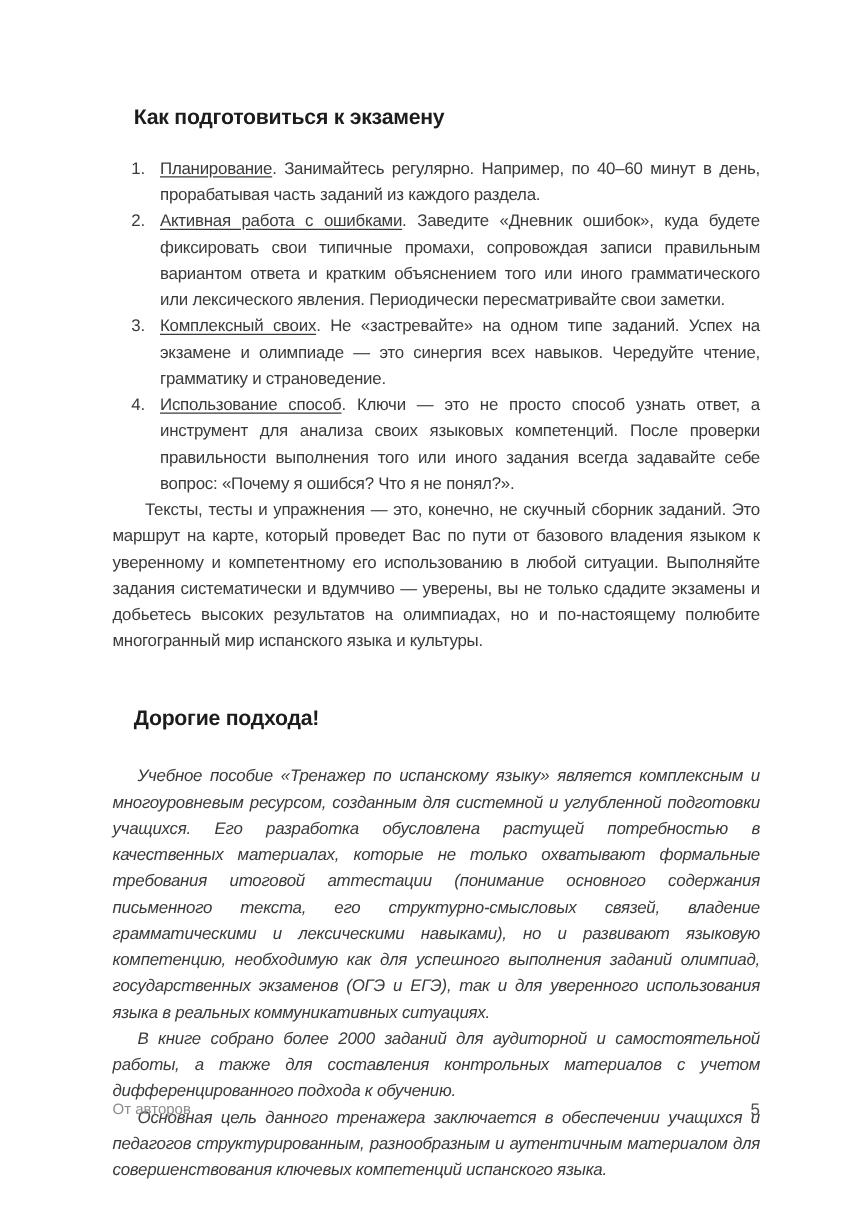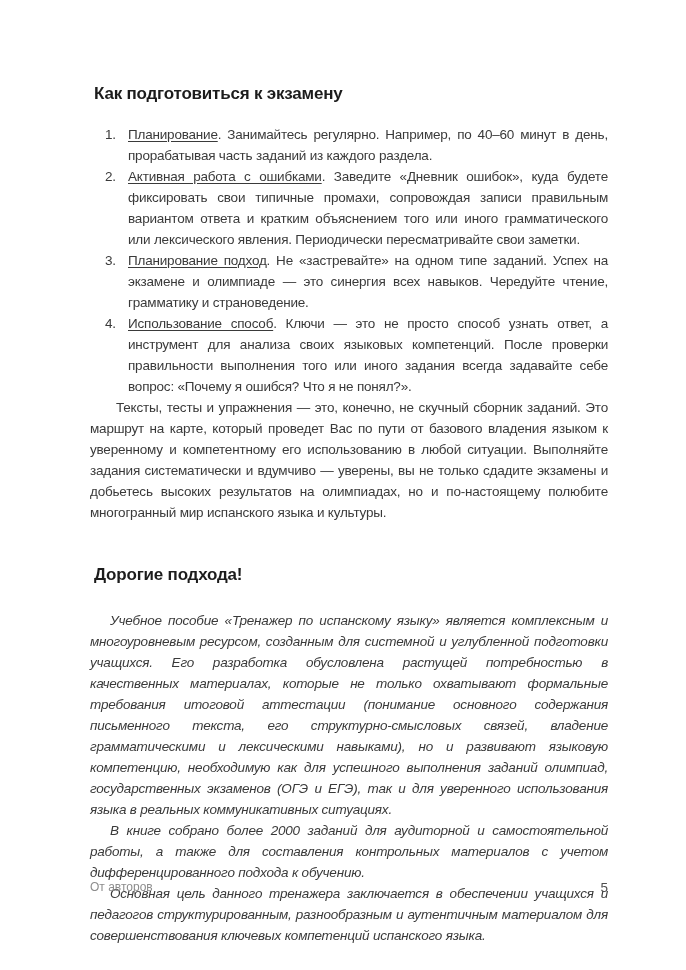--- a/index.html
+++ b/index.html
@@ -18,21 +18,21 @@
     font-size: 13.5px;
     line-height: 21px;
     letter-spacing: -0.2px;
   }
   .section-heading {
     font-size: 17px;
     line-height: 20px;
     font-weight: bold;
     color: #1c1c1c;
     letter-spacing: -0.2px;
-    margin: 4px;
+    margin: 17px;
   }
   .heading-1 { margin-top: 84px; }
   .heading-2 { margin-top: 42px; }
   .numbered-list {
     margin: 20px 0 0 0;
     padding: 0;
     list-style: none;
   }
   .list-item {
     position: relative;
@@ -82,21 +82,21 @@
 </head>
 <body>
 
 <div class="content">
 
   <h2 class="section-heading heading-1">Как подготовиться к экзамену</h2>
 
   <ol class="numbered-list">
       <li class="list-item"><span class="list-num">1.</span><span class="list-lead">Планирование</span><span>. Занимайтесь регулярно. Например, по 40–60 минут в день, прорабатывая часть заданий из каждого раздела.</span></li>
       <li class="list-item"><span class="list-num">2.</span><span class="list-lead">Активная работа с ошибками</span><span>. Заведите «Дневник ошибок», куда будете фиксировать свои типичные промахи, сопровождая записи правильным вариантом ответа и кратким объяснением того или иного грамматического или лексического явления. Периодически пересматривайте свои заметки.</span></li>
-      <li class="list-item"><span class="list-num">3.</span><span class="list-lead">Планирование подход</span><span>. Не «застревайте» на одном типе заданий. Успех на экзамене и олимпиаде — это синергия всех навыков. Чередуйте чтение, грамматику и страноведение.</span></li>
+      <li class="list-item"><span class="list-num">3.</span><span class="list-lead">Комплексный своих</span><span>. Не «застревайте» на одном типе заданий. Успех на экзамене и олимпиаде — это синергия всех навыков. Чередуйте чтение, грамматику и страноведение.</span></li>
       <li class="list-item"><span class="list-num">4.</span><span class="list-lead">Использование способ</span><span>. Ключи — это не просто способ узнать ответ, а инструмент для анализа своих языковых компетенций. После проверки правильности выполнения того или иного задания всегда задавайте себе вопрос: «Почему я ошибся? Что я не понял?».</span></li>
     </ol>
 
   <p class="body-para">Тексты, тесты и упражнения — это, конечно, не скучный сборник заданий. Это маршрут на карте, который проведет Вас по пути от базового владения языком к уверенному и компетентному его использованию в любой ситуации. Выполняйте задания систематически и вдумчиво — уверены, вы не только сдадите экзамены и добьетесь высоких результатов на олимпиадах, но и по-настоящему полюбите многогранный мир испанского языка и культуры.</p>
 
 
   <h2 class="section-heading heading-2">Дорогие подхода!</h2>
 
   <div id="section2-paras">
       <p class="body-para section2-para first-after-heading">Учебное пособие «Тренажер по испанскому языку» является комплексным и многоуровневым ресурсом, созданным для системной и углубленной подготовки учащихся. Его разработка обусловлена растущей потребностью в качественных материалах, которые не только охватывают формальные требования итоговой аттестации (понимание основного содержания письменного текста, его структурно-смысловых связей, владение грамматическими и лексическими навыками), но и развивают языковую компетенцию, необходимую как для успешного выполнения заданий олимпиад, государственных экзаменов (ОГЭ и ЕГЭ), так и для уверенного использования языка в реальных коммуникативных ситуациях.</p>

